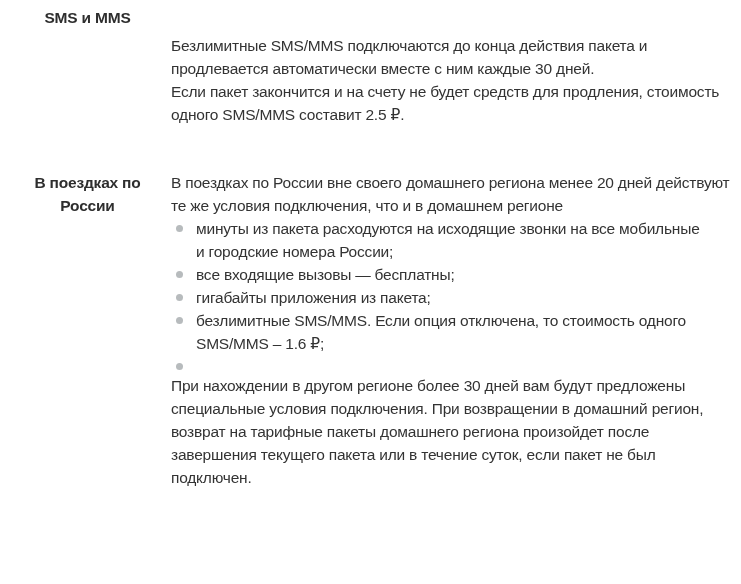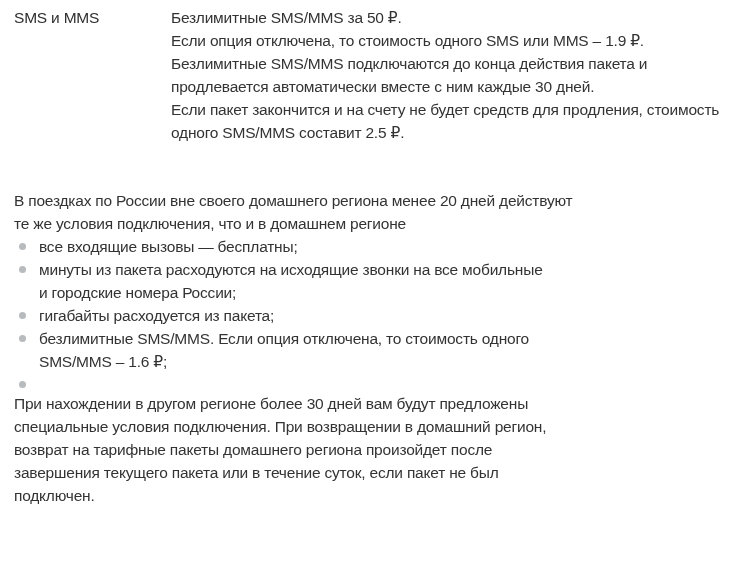--- a/index.html
+++ b/index.html
@@ -26,35 +26,37 @@
     align-items: flex-start;
   }
   .row-title {
     width: 157px;
     min-width: 157px;
     margin: 0;
     padding-right: 10px;
     box-sizing: border-box;
     font-size: 15.5px;
     line-height: 23px;
-    font-weight: 400;
+    font-weight: 700;
     color: #2e2e2e;
     letter-spacing: -0.2px;
+    text-align: center;
   }
   .row-body {
     flex: 1;
     font-size: 15.5px;
     line-height: 23px;
     letter-spacing: -0.2px;
   }
   .para {
     margin: 0;
     white-space: pre-line;
   }
   .para-gap {
+    margin-top: 28px;
   }
   .outro {
     margin-top: 19px;
   }
   .section-gap {
     margin-top: 45px;
   }
   .bullets {
     list-style: none;
     margin: 0;
@@ -78,46 +80,45 @@
   }
 </style>
 </head>
 <body>
 
 <div class="page">
 
   <section class="row">
     <h3 class="row-title">SMS и MMS</h3>
     <div class="row-body">
-      <p class="para">Безлимитные SMS/MMS за 50 ₽.
-Если опция отключена, то стоимость одного SMS или MMS – 1.9 ₽.</p>
       <p class="para para-gap">Безлимитные SMS/MMS подключаются до конца действия пакета и
 продлевается автоматически вместе с ним каждые 30 дней.
 Если пакет закончится и на счету не будет средств для продления, стоимость
 одного SMS/MMS составит 2.5 ₽.</p>
     </div>
   </section>
 
   <section class="row section-gap">
+    <h3 class="row-title">В поездках по России</h3>
     <div class="row-body">
       <p class="para">В поездках по России вне своего домашнего региона менее 20 дней действуют
 те же условия подключения, что и в домашнем регионе</p>
       <ul class="bullets">
-        <li class="bullet">
-          <span class="dot"></span>
-          <span class="bullet-text">все входящие вызовы — бесплатны;</span>
-        </li>
         <li class="bullet">
           <span class="dot"></span>
           <span class="bullet-text">минуты из пакета расходуются на исходящие звонки на все мобильные
 и городские номера России;</span>
         </li>
         <li class="bullet">
           <span class="dot"></span>
-          <span class="bullet-text">гигабайты расходуется из пакета;</span>
+          <span class="bullet-text">все входящие вызовы — бесплатны;</span>
+        </li>
+        <li class="bullet">
+          <span class="dot"></span>
+          <span class="bullet-text">гигабайты приложения из пакета;</span>
         </li>
         <li class="bullet">
           <span class="dot"></span>
           <span class="bullet-text">безлимитные SMS/MMS. Если опция отключена, то стоимость одного
 SMS/MMS – 1.6 ₽;</span>
         </li>
         <li class="bullet">
           <span class="dot"></span>
         </li>
       </ul>

